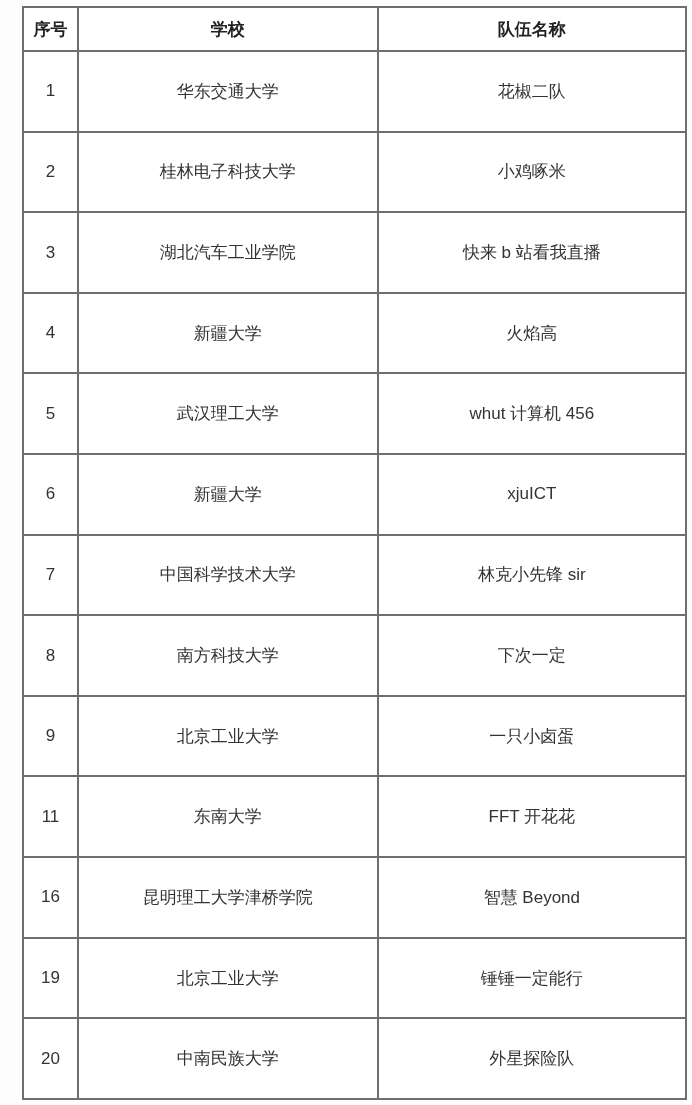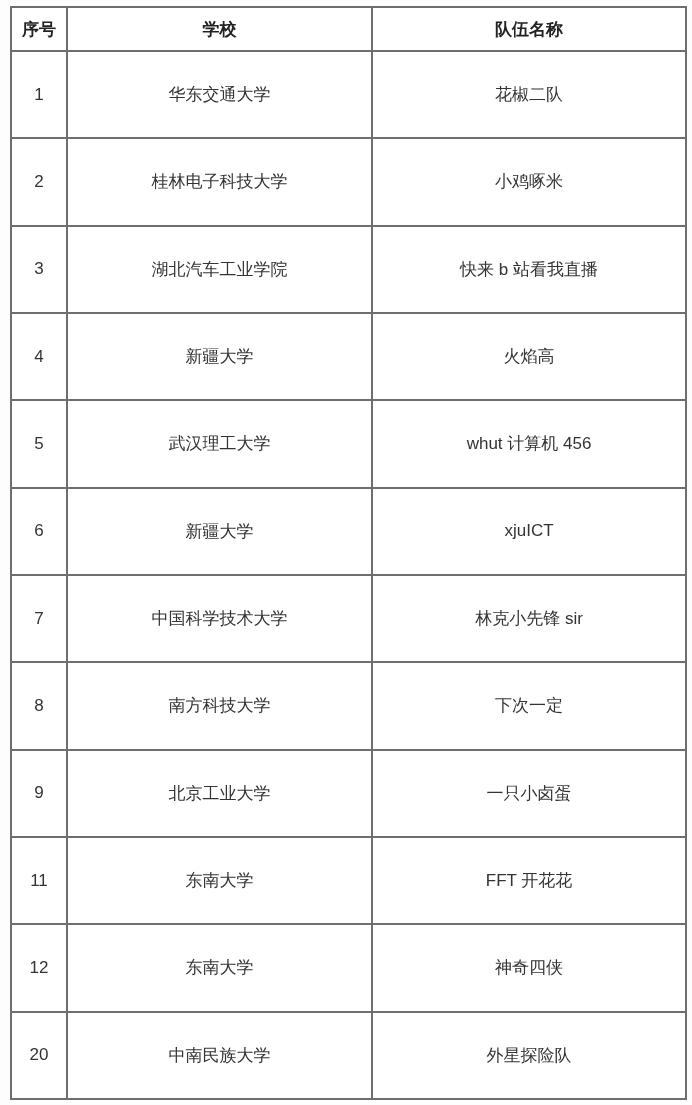--- a/index.html
+++ b/index.html
@@ -7,21 +7,21 @@
   html, body {
     width: 692px;
     background: #fdfdfd;
     font-family: "Liberation Sans", "DejaVu Sans", sans-serif;
   }
 
   .page {
     width: 692px;
     height: 1105px;
     background: #fdfdfd;
-    padding: 6px 5px 5px 10px;
+    padding: 6px 5px 5px 22px;
   }
 
   table.teams-table {
     width: 100%;
     height: 100%;
     border-collapse: collapse;
     table-layout: fixed;
     background: #ffffff;
   }
 
@@ -114,23 +114,28 @@
           <td>9</td>
           <td>北京工业大学</td>
           <td>一只小卤蛋</td>
         </tr>
         <tr>
           <td>11</td>
           <td>东南大学</td>
           <td>FFT 开花花</td>
         </tr>
         <tr>
-          <td>12</td>
-          <td>东南大学</td>
-          <td>神奇四侠</td>
+          <td>16</td>
+          <td>昆明理工大学津桥学院</td>
+          <td>智慧 Beyond</td>
+        </tr>
+        <tr>
+          <td>19</td>
+          <td>北京工业大学</td>
+          <td>锤锤一定能行</td>
         </tr>
         <tr>
           <td>20</td>
           <td>中南民族大学</td>
           <td>外星探险队</td>
         </tr>
       </tbody>
   </table>
 </div>
 

